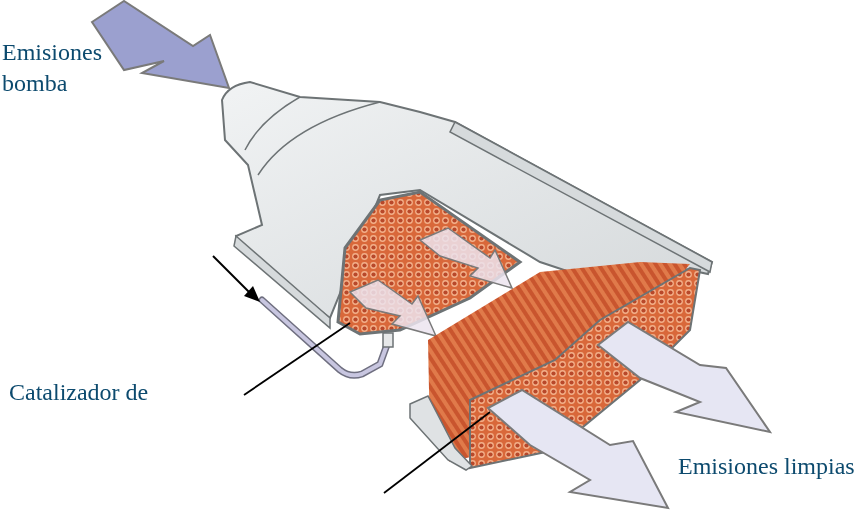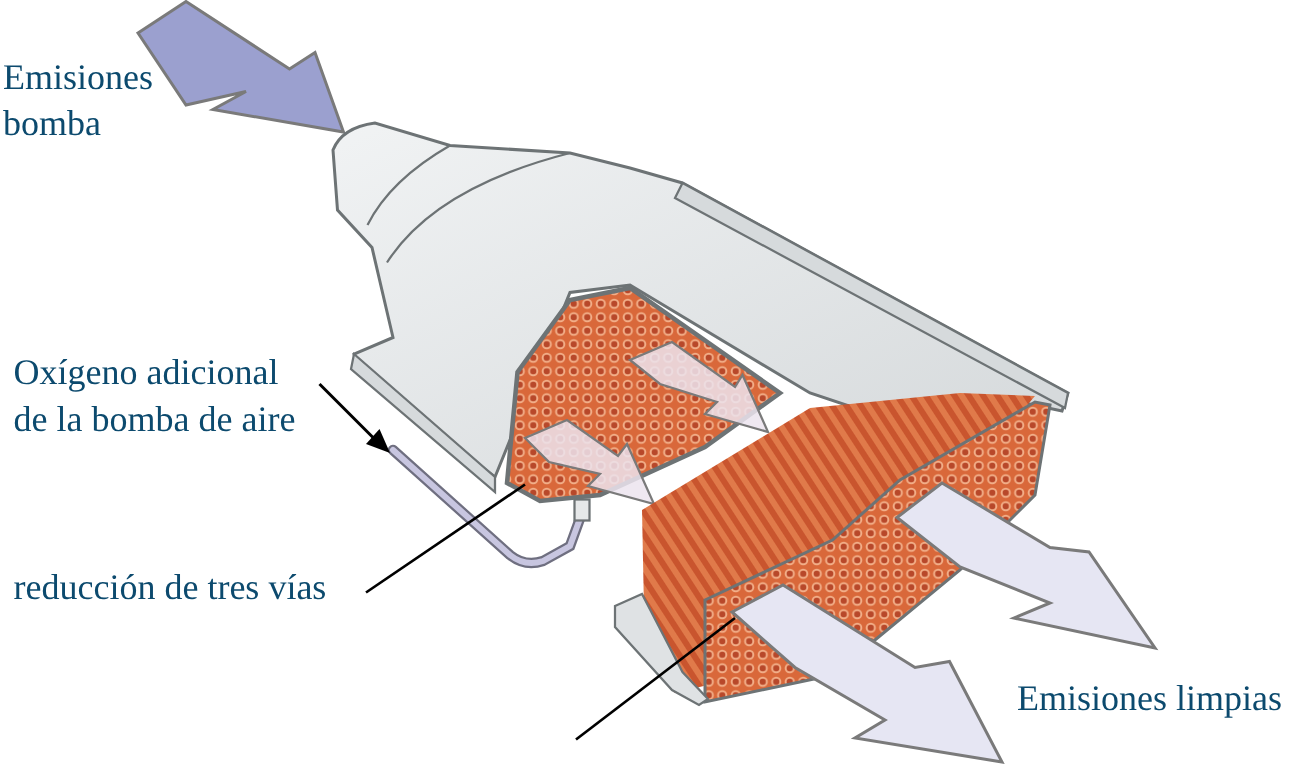--- a/index.html
+++ b/index.html
@@ -59,24 +59,20 @@
     <polygon points="244,296 260,302 253,286" fill="#000"></polygon>
     <line x1="244" y1="395" x2="350" y2="323" stroke="#000" stroke-width="1.8"></line>
     <line x1="384" y1="493" x2="490" y2="412" stroke="#000" stroke-width="1.8"></line>
   </svg>
 
   <div class="label" style="left:2px; top:37px;">
     <div>Emisiones</div>
     <div>bomba</div>
   </div>
 
-  <div class="label" style="left:9px; top:234px;">
-    <div>Oxígeno adicional</div>
-    <div>de la bomba de aire</div>
-  </div>
 
   <div class="label" style="left:9px; top:377px;">
-    <div>reducción de tres vías</div>
+    <div>Catalizador de</div>
   </div>
 
 
   <div class="label" style="left:678px; top:451px;">Emisiones limpias</div>
 </div>
 
 </body></html>

